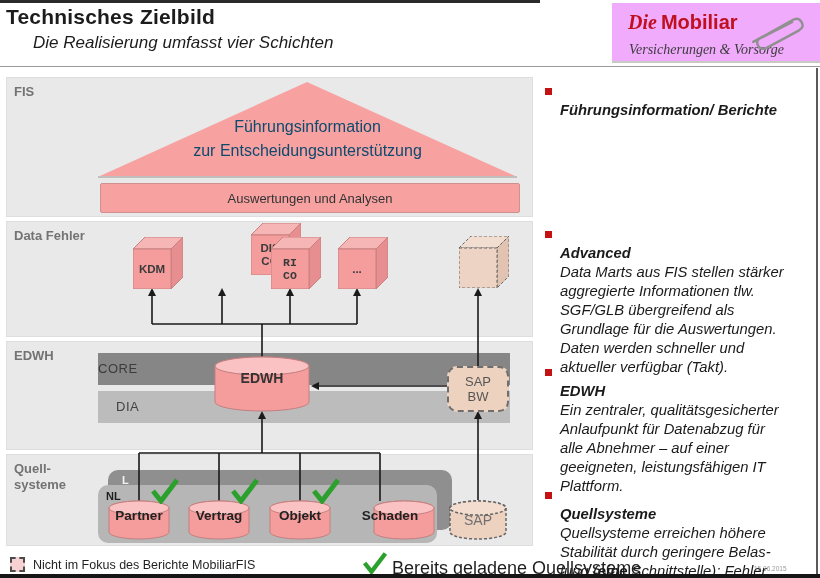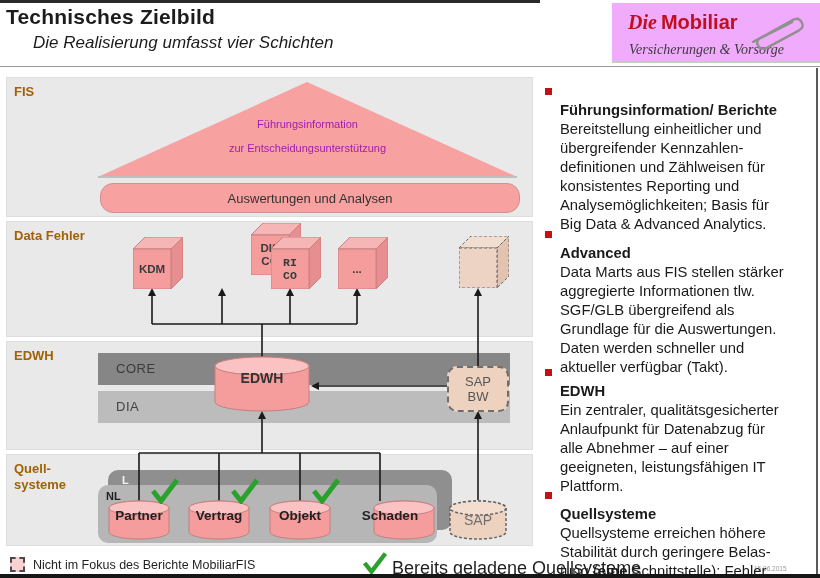--- a/index.html
+++ b/index.html
@@ -22,40 +22,40 @@
   .brand-name{font-weight:bold;margin-left:4px;}
   .tagline{position:absolute;left:17px;top:39px;font-size:14px;font-style:italic;
            font-family:"Liberation Serif",serif;color:#3c3c3c;}
 
   
   .panel{position:absolute;left:6px;width:527px;background:#e9e9e9;border:1px solid #dedede;box-sizing:border-box;}
   .panel-fis{top:77px;height:140px;}
   .panel-dm{top:221px;height:116px;}
   .panel-edwh{top:341px;height:109px;}
   .panel-qu{top:454px;height:92px;}
-  .layer-label{position:absolute;left:7px;top:6px;font-weight:bold;font-size:13px;color:#a16207;
+  .layer-label{position:absolute;left:7px;top:6px;font-weight:bold;font-size:13px;color:#737373;
                white-space:pre-line;line-height:16px;}
 
   
   .triangle{position:absolute;left:100px;top:82px;}
   .tri-base{position:absolute;left:98px;top:176px;width:419px;height:2px;background:#c2bebe;}
-  .tri-text{position:absolute;left:100px;width:415px;text-align:center;font-size:11px;color:#a21caf;}
+  .tri-text{position:absolute;left:100px;width:415px;text-align:center;font-size:16px;color:#0c4a6e;}
   .ana-bar{position:absolute;left:100px;top:183px;width:420px;height:30px;background:#f7a1a1;
-           border:1px solid #d09090;border-radius:13px;box-sizing:border-box;display:flex;
+           border:1px solid #d09090;border-radius:2px;box-sizing:border-box;display:flex;
            align-items:center;justify-content:center;font-size:13px;color:#333;}
 
   
   .cube{position:absolute;width:50px;height:52px;}
   .cube-label{position:absolute;left:0;top:12px;width:38px;height:40px;display:flex;align-items:center;
               justify-content:center;text-align:center;font-size:11.5px;font-weight:600;color:#3a3a3a;
               line-height:13px;white-space:pre-line;}
 
   
   .core-bar{position:absolute;left:98px;top:353px;width:412px;height:32px;background:#868686;
-            font-size:13px;color:#3b3b3b;line-height:32px;padding-left:18px;box-sizing:border-box;letter-spacing:.5px;}
+            font-size:13px;color:#3b3b3b;line-height:32px;box-sizing:border-box;letter-spacing:.5px;}
   .dia-bar{position:absolute;left:98px;top:391px;width:412px;height:32px;background:#bcbcbc;
            font-size:13px;color:#424242;line-height:32px;padding-left:18px;box-sizing:border-box;letter-spacing:.5px;}
   .cyl{position:absolute;}
   .cyl-label{position:absolute;left:0;top:8px;width:100%;height:100%;display:flex;justify-content:center;
              font-size:13.5px;font-weight:600;color:#222;}
   .edwh-cyl-label{position:absolute;left:0;top:14px;width:100%;text-align:center;font-size:14px;
                   font-weight:bold;color:#333;}
   .sapbw-box{position:absolute;left:447px;top:366px;width:62px;height:46px;background:#eed2c0;
              border:2px dashed #6e6e6e;border-radius:10px;box-sizing:border-box;display:flex;
              align-items:center;justify-content:center;text-align:center;font-size:13px;color:#555;
@@ -76,21 +76,21 @@
   
   .legend-box{position:absolute;left:10px;top:557px;width:15px;height:15px;background:#f8d2d2;
               border:2px dashed #4a4a4a;box-sizing:border-box;}
   .legend-text1{position:absolute;left:33px;top:558px;font-size:12.5px;color:#1f1f1f;}
   .legend-check{position:absolute;left:362px;top:551px;}
   .legend-text2{position:absolute;left:392px;top:558px;font-size:18px;color:#1f1f1f;}
   .footer-date{position:absolute;left:754px;top:565px;font-size:6.5px;color:#9a9a9a;}
 
   
   .bullets{position:absolute;left:543px;top:0;width:276px;}
-  .bullet{position:absolute;left:0;width:274px;}
+  .bullet{position:absolute;left:0;width:274px;font-style:italic;}
   .bullet-marker{position:absolute;left:2px;top:6px;width:7px;height:7px;background:#c41212;}
   .bullet-text{margin-left:17px;font-size:14.8px;line-height:19px;white-space:pre-line;color:#1a1a1a;}
   .bullet-title{font-weight:bold;display:block;}
   .bullet-emph{font-weight:bold;text-decoration:underline;}
 </style>
 </head>
 <body>
 
 <div class="slide">
 
@@ -275,26 +275,21 @@
   <svg class="legend-check" width="26" height="24" viewBox="0 0 30 26">
     <path d="M3 13 L11 23 L27 2" fill="none" stroke="#2ca02c" stroke-width="5"></path>
   </svg>
   <span class="legend-text2">Bereits geladene Quellsysteme</span>
   <span class="footer-date">15.06.2015</span>
 
   <div class="bullets">
     <div class="bullet" style="top:82px;">
       <span class="bullet-marker"></span>
       <div class="bullet-text">
-        <span class="bullet-title">Führungsinformation/ Berichte</span><span>Bereitstellung einheitlicher und
-übergreifender Kennzahlen-
-definitionen und Zählweisen für
-konsistentes Reporting und
-Analysemöglichkeiten; Basis für
-Big Data &amp; Advanced Analytics.</span>
+        <span class="bullet-title">Führungsinformation/ Berichte</span>
       </div>
     </div>
     <div class="bullet" style="top:225px;">
       <span class="bullet-marker"></span>
       <div class="bullet-text">
         <span class="bullet-title">Advanced</span><span>Data Marts aus FIS stellen stärker
 aggregierte Informationen tlw.
 SGF/GLB übergreifend als
 Grundlage für die Auswertungen.
 Daten werden schneller und

